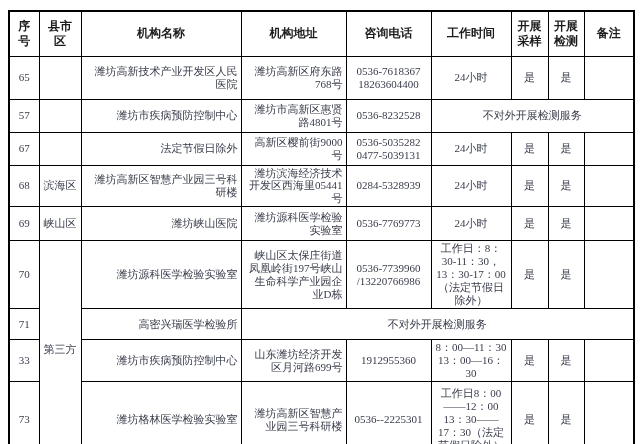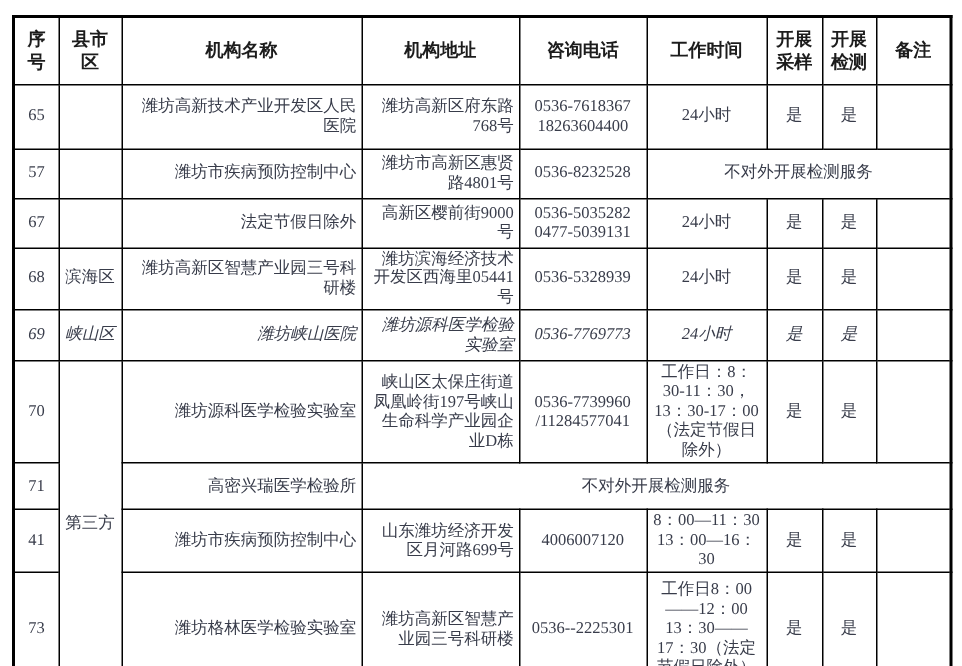--- a/index.html
+++ b/index.html
@@ -96,59 +96,59 @@
         <td>24小时</td>
         <td>是</td>
         <td>是</td>
         <td></td>
       </tr>
       <tr style="height: 35px;">
         <td>68</td>
         <td>滨海区</td>
         <td class="al">潍坊高新区智慧产业园三号科研楼</td>
         <td class="al">潍坊滨海经济技术开发区西海里05441号</td>
-        <td>0536-5328939</td>
+        <td>0284-5328939</td>
         <td>24小时</td>
         <td>是</td>
         <td>是</td>
         <td></td>
       </tr>
-      <tr style="height: 34px; font-style: italic;">
+      <tr style="height: 34px;">
         <td>69</td>
         <td>峡山区</td>
         <td class="al">潍坊峡山医院</td>
         <td class="al">潍坊源科医学检验实验室</td>
         <td>0536-7769773</td>
         <td>24小时</td>
         <td>是</td>
         <td>是</td>
         <td></td>
       </tr>
       <tr style="height: 55px;">
         <td>70</td>
         <td rowspan="4">第三方</td>
         <td class="al">潍坊源科医学检验实验室</td>
         <td class="al">峡山区太保庄街道凤凰岭街197号峡山生命科学产业园企业D栋</td>
         <td>0536-7739960
-/11284577041</td>
+/13220766986</td>
         <td>工作日：8：30-11：30，13：30-17：00（法定节假日除外）</td>
         <td>是</td>
         <td>是</td>
         <td></td>
       </tr>
       <tr style="height: 31px; padding-left: 17px;">
         <td>71</td>
         <td class="al">高密兴瑞医学检验所</td>
         <td colspan="6">不对外开展检测服务</td>
       </tr>
       <tr style="height: 41px;">
-        <td>41</td>
+        <td>33</td>
         <td class="al">潍坊市疾病预防控制中心</td>
         <td class="al">山东潍坊经济开发区月河路699号</td>
-        <td>4006007120</td>
+        <td>1912955360</td>
         <td>8：00—11：30
 13：00—16：30</td>
         <td>是</td>
         <td>是</td>
         <td></td>
       </tr>
       <tr style="height: 77px;">
         <td>73</td>
         <td class="al">潍坊格林医学检验实验室</td>
         <td class="al">潍坊高新区智慧产业园三号科研楼</td>

